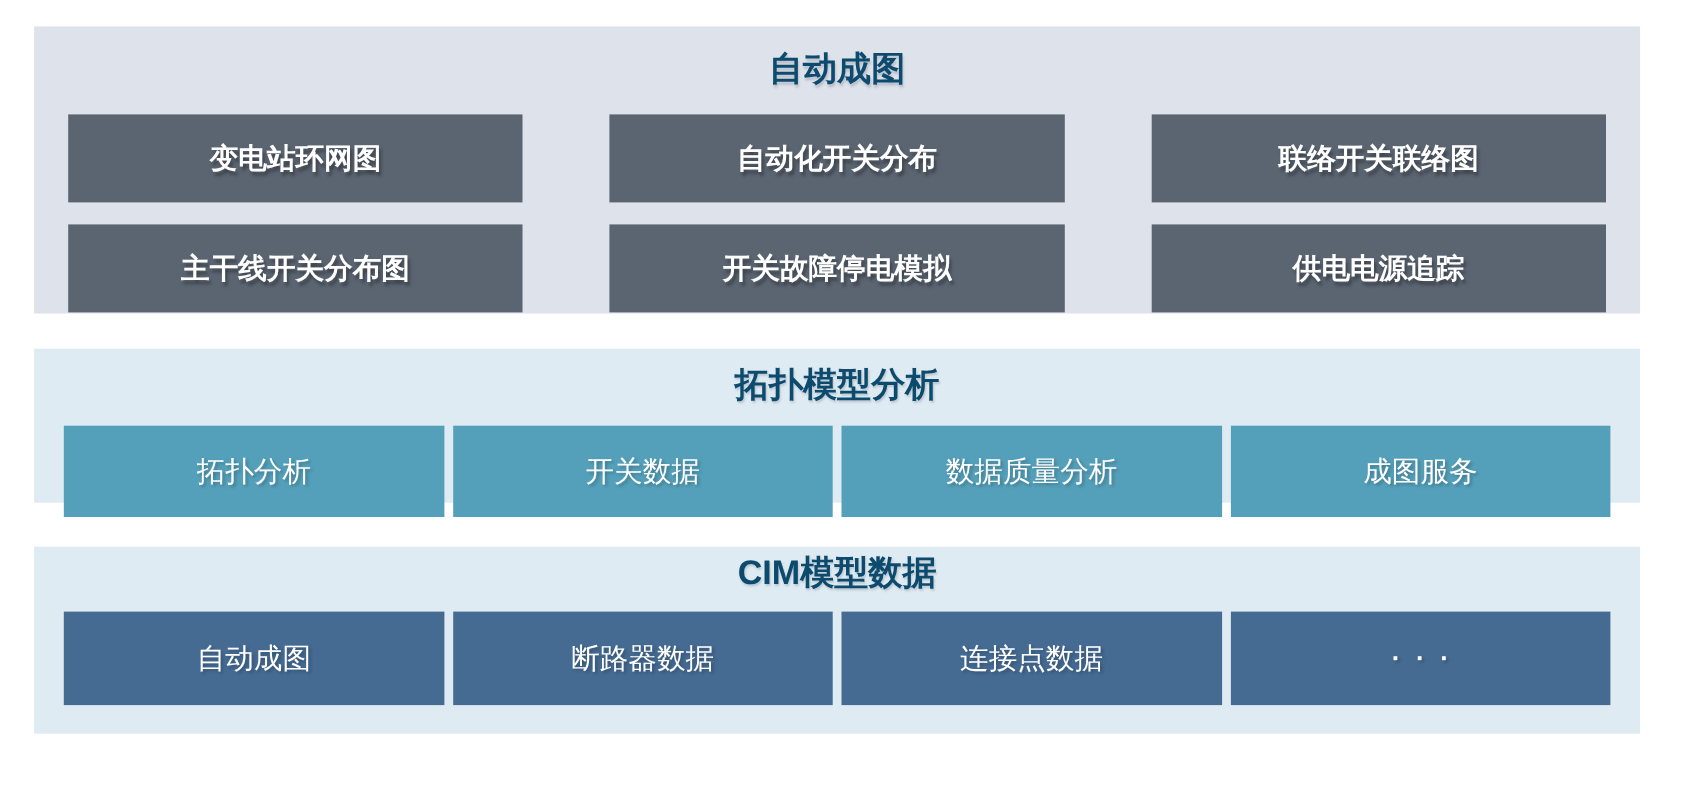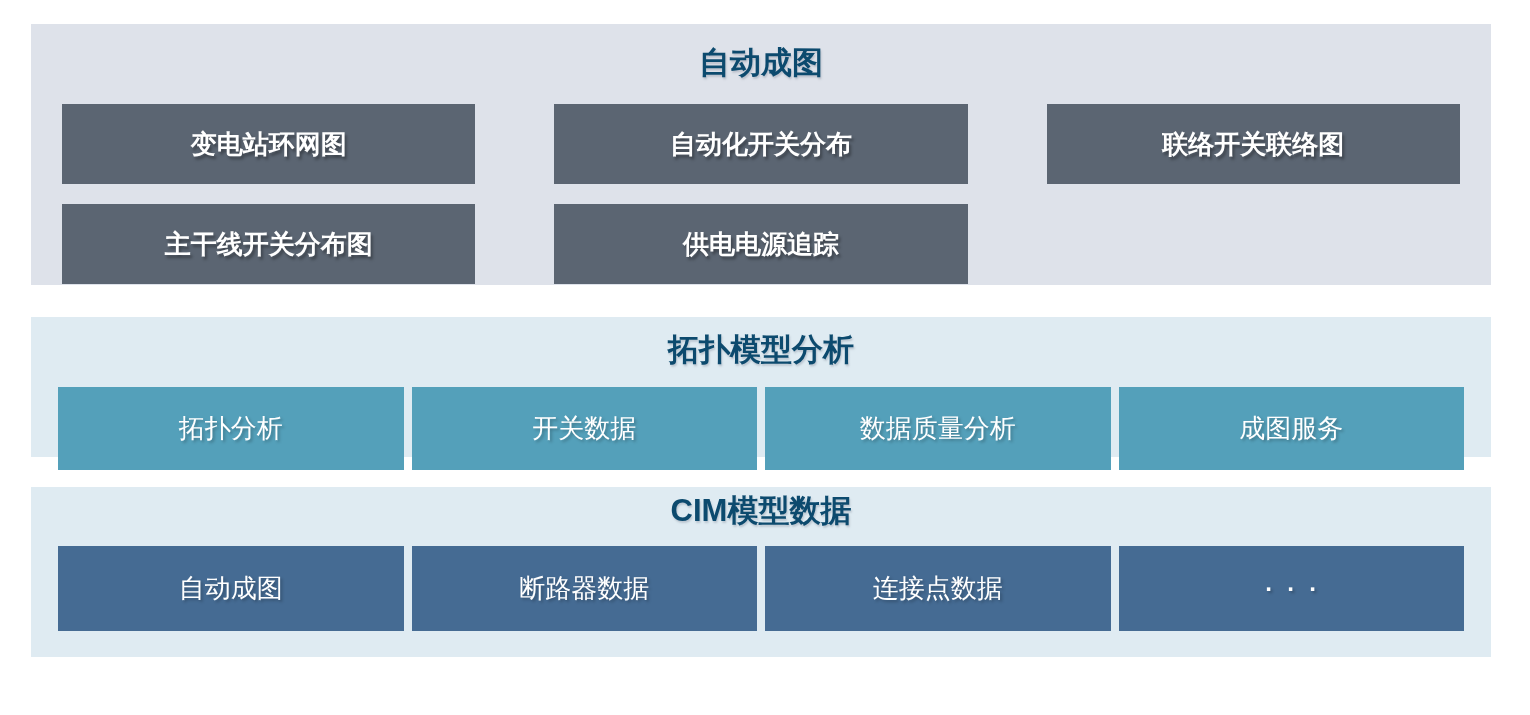--- a/index.html
+++ b/index.html
@@ -22,21 +22,21 @@
     flex-direction: column;
   }
   .panel-top {
     height: 261px;
     background: #dee2ea;
     margin-bottom: 32px;
   }
   .panel-mid {
     height: 140px;
     background: #dfebf2;
-    margin-bottom: 30px;
+    margin-bottom: 40px;
   }
   .panel-bottom {
     height: 170px;
     background: #dfebf2;
   }
   .panel-title {
     text-align: center;
     font-size: 31px;
     font-weight: bold;
     color: #0c4a6e;
@@ -104,20 +104,21 @@
 
 <div class="stack">
 
   <div class="panel panel-top">
     <div class="panel-title">自动成图</div>
     <div class="grid-3">
       <div class="box box-dark">变电站环网图</div>
       <div class="box box-dark">自动化开关分布</div>
       <div class="box box-dark">联络开关联络图</div>
       <div class="box box-dark">主干线开关分布图</div>
+      <div class="box box-dark">开关故障停电模拟</div>
       <div class="box box-dark">供电电源追踪</div>
     </div>
   </div>
 
   <div class="panel panel-mid">
     <div class="panel-title">拓扑模型分析</div>
     <div class="grid-4">
       <div class="box box-teal">拓扑分析</div>
       <div class="box box-teal">开关数据</div>
       <div class="box box-teal">数据质量分析</div>

